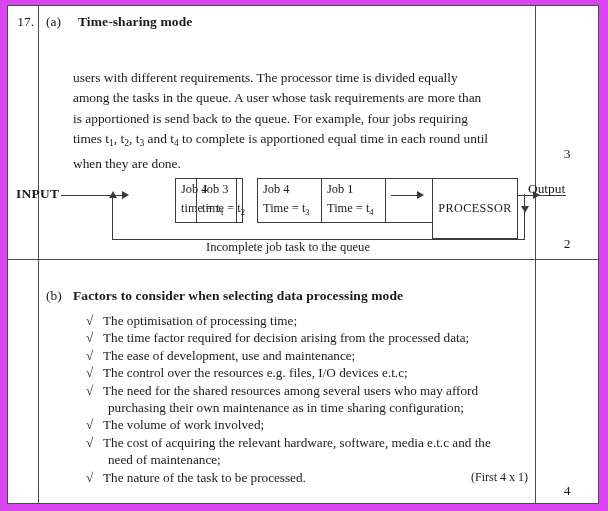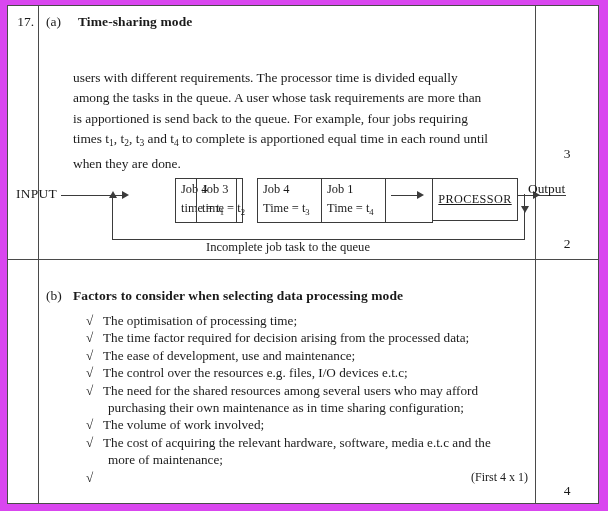--- a/index.html
+++ b/index.html
@@ -37,29 +37,29 @@
   .hdr{position:absolute;font-size:13.5px;font-weight:bold;letter-spacing:.1px;}
   .hdr-a{left:38px;top:8px;}
   .hdr-b{left:33px;top:28px;}
 
   .para{position:absolute;left:33px;top:41px;width:452px;font-size:13.4px;line-height:20.6px;
         text-align:left;}
   .para span.sub{font-size:9.5px;vertical-align:-3px;}
 
   
   .diagram{position:absolute;left:0px;top:160px;width:526px;height:93px;}
-  .dg-input{position:absolute;left:8px;top:20px;font-size:13.4px;letter-spacing:.3px;}
+  .dg-input{position:absolute;left:8px;top:20px;font-size:13.4px;letter-spacing:.3px;font-weight:bold;}
 
   .qbox{position:absolute;top:12px;height:45px;box-sizing:border-box;border:1.3px solid #3b3b3b;}
   .qbox .l1{position:absolute;left:5px;top:3px;font-size:12.4px;white-space:nowrap;}
   .qbox .l2{position:absolute;left:5px;top:22px;font-size:12.4px;white-space:nowrap;}
   .qbox .l2 .sub{font-size:8.6px;vertical-align:-3px;}
 
-  .procbox{position:absolute;top:12px;height:43px;box-sizing:border-box;border:1.3px solid #3b3b3b;
-           display:flex;align-items:center;justify-content:center;font-size:12.2px;letter-spacing:.4px;text-decoration:underline;}
+  .procbox{position:absolute;top:12px;height:61px;box-sizing:border-box;border:1.3px solid #3b3b3b;
+           display:flex;align-items:center;justify-content:center;font-size:12.2px;letter-spacing:.4px;}
 
   
   .ln{position:absolute;background:#3b3b3b;}
   .lnh{height:1.3px;}
   .lnv{width:1.3px;}
 
   
   .ar{position:absolute;width:0;height:0;}
   .ar-r{border-top:4.2px solid transparent;border-bottom:4.2px solid transparent;border-left:7.5px solid #3b3b3b;}
   .ar-u{border-left:4.2px solid transparent;border-right:4.2px solid transparent;border-bottom:7.5px solid #3b3b3b;}
@@ -177,24 +177,25 @@
           <span>The need for the shared resources among several users who may afford</span>
           <span class="cont">purchasing their own maintenance as in time sharing configuration;</span>
         </div>
         <div class="li">
           <span class="tick">√</span>
           <span>The volume of work involved;</span>
         </div>
         <div class="li">
           <span class="tick">√</span>
           <span>The cost of acquiring the relevant hardware, software, media e.t.c and the</span>
-          <span class="cont">more of maintenance;</span>
-        </div>
-        <div class="li">
-          <span class="tick">√</span>
+          <span class="cont">need of maintenance;</span>
+        </div>
+        <div class="li">
+          <span class="tick">√</span>
+          <span>The nature of the task to be processed.</span>
         </div>
       </div>
 
       <div class="firstnote">(First 4 x 1)</div>
     </div>
 
     <div class="marks-b">
       <div class="mark" style="top:223px;">4</div>
     </div>
 

